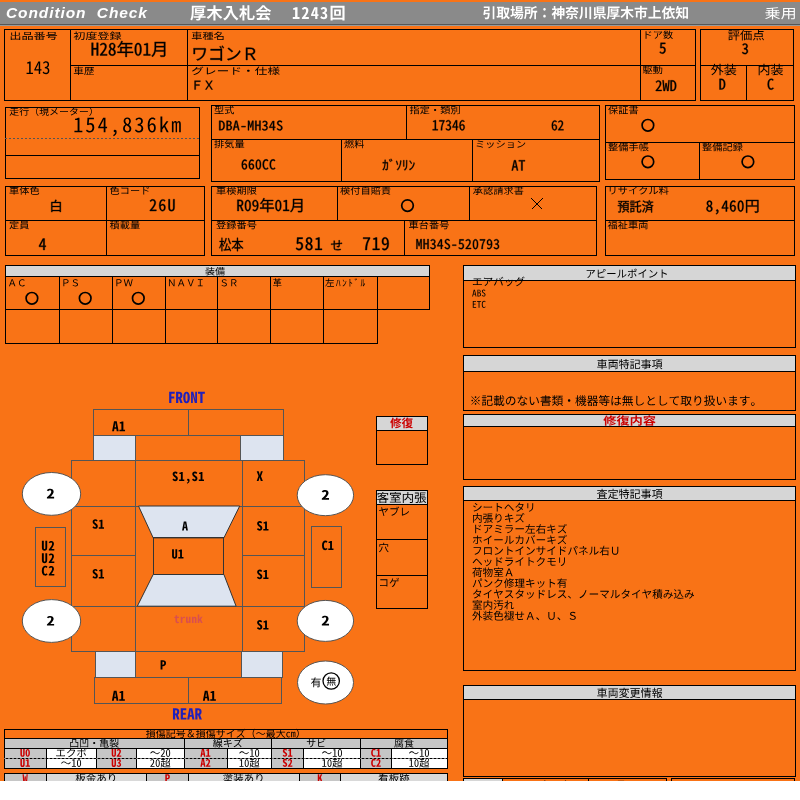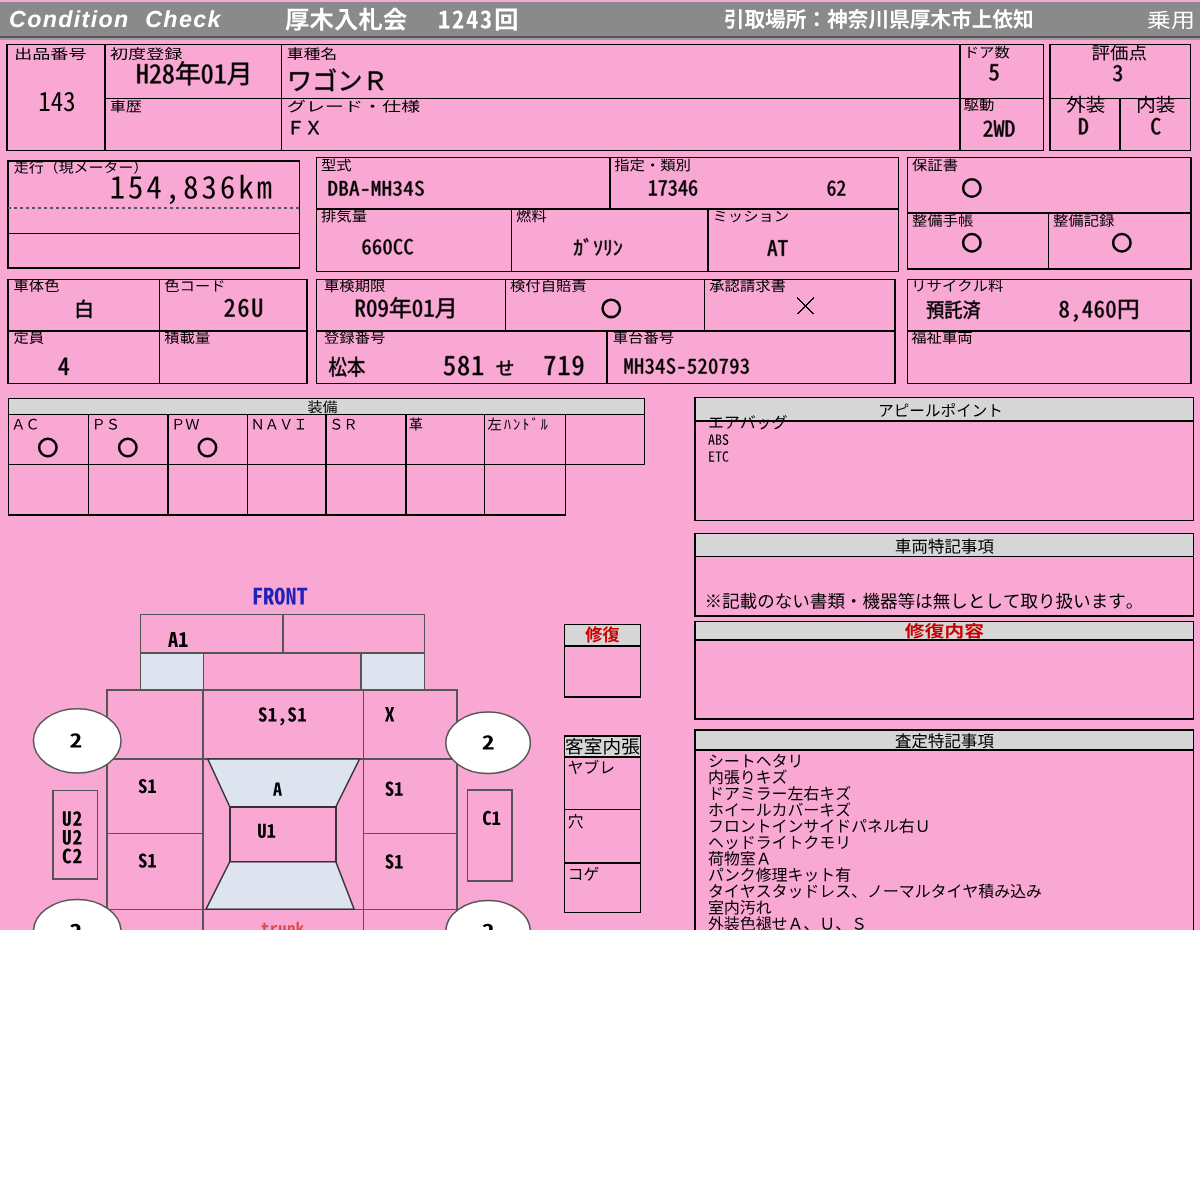--- a/index.html
+++ b/index.html
@@ -1,14 +1,14 @@
 <!DOCTYPE html>
 <html><head><meta charset="utf-8"><style>
 html,body{margin:0;padding:0;background:#fff;}
-#page{position:relative;width:800px;height:620px;background:#f9a8d4;overflow:hidden;text-align:right;}
+#page{position:relative;width:800px;height:781px;background:#f97316;overflow:hidden;text-align:right;}
 </style></head><body>
 
 <div id="page">
 <svg width="800" height="800" viewBox="0 0 800 800">
 <defs>
         <path id="g0" d="M413 485H747V444H413ZM413 593H747V553H413ZM299 666V371H866V666ZM525 223V174H222V82H525V23C525 10 520 6 503 5C486 4 420 4 366 7C382 -20 399 -60 406 -90C486 -91 544 -90 587 -76C630 -61 643 -35 643 18V82H960V174H695C762 204 828 242 881 278L813 341L788 335H292V254H668C648 243 628 232 608 223ZM112 810V503C112 345 105 122 21 -30C50 -41 103 -71 126 -90C216 74 230 331 230 502V701H951V810Z"></path>
         <path id="g1" d="M436 849V616H61V497H384C302 339 164 188 15 107C43 83 84 35 105 5C234 85 348 212 436 359V-90H564V364C653 218 768 90 894 9C914 42 955 89 984 113C838 193 696 343 612 497H941V616H564V849Z"></path>
         <path id="g2" d="M411 574C356 310 236 115 27 10C59 -13 115 -63 137 -88C312 17 432 185 508 409C563 229 670 39 878 -86C899 -56 948 -3 975 18C605 236 578 603 578 794H229V672H459C462 638 466 601 473 563Z"></path>
         <path id="g3" d="M522 839V113C522 -22 554 -63 673 -63C696 -63 794 -63 818 -63C930 -63 959 2 972 178C940 186 892 208 864 230C858 82 850 45 808 45C787 45 708 45 689 45C648 45 641 54 641 112V839ZM217 849V640H46V526H201C163 402 93 266 17 185C37 153 67 103 80 67C131 126 178 214 217 309V-90H336V341C367 295 398 246 415 211L488 313C467 340 372 456 336 493V526H492V640H336V849Z"></path>
         <path id="g4" d="M581 179C613 149 647 114 679 78L376 67C407 122 439 184 468 243H919V355H88V243H320C300 185 272 119 244 63L93 58L108 -60C280 -52 529 -41 765 -29C780 -51 794 -72 804 -91L916 -23C870 53 776 158 686 235ZM266 511V438H735V517C790 480 848 446 904 420C925 456 952 499 982 529C823 586 664 700 557 848H431C357 729 197 587 25 511C50 486 82 440 96 411C155 439 213 473 266 511ZM499 733C545 670 614 606 692 548H316C392 607 456 672 499 733Z"></path>

